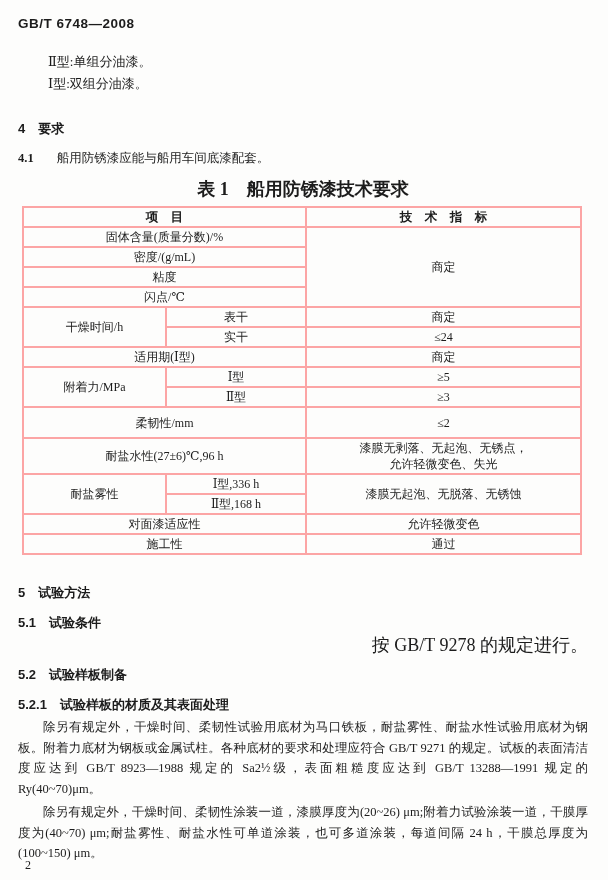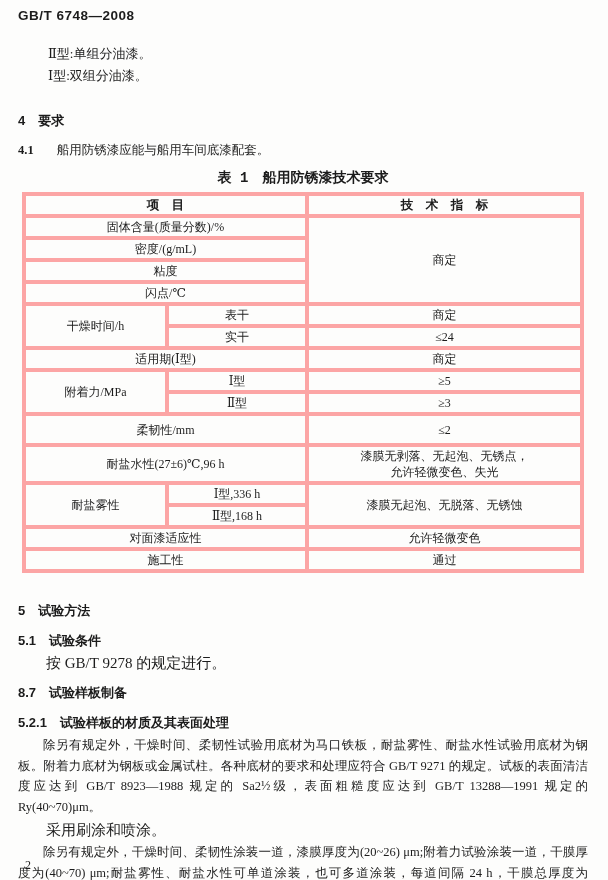--- a/index.html
+++ b/index.html
@@ -7,21 +7,21 @@
   body {
     width: 608px; height: 880px;
     background: #ffffff;
     font-family: "Liberation Serif", "DejaVu Serif", serif;
     color: #1c1c1c;
   }
   .page {
     position: relative;
     width: 608px; height: 880px;
     background: #fdfdfc;
-    padding: 8px 20px 0 18px;
+    padding: 16px 20px 0 18px;
     overflow: hidden;
   }
   .doc-header {
     font-family: "Liberation Sans", "DejaVu Sans", sans-serif;
     font-weight: bold;
     font-size: 13.5px;
     letter-spacing: 0.5px;
   }
   .intro { margin: 20px 0 0 30px; line-height: 22px; font-size: 13px; }
   .sec-heading {
@@ -32,51 +32,51 @@
   }
   .h-sec4 { margin-top: 25px; }
   .clause { margin: 12px 0 0 0; font-size: 12.5px; line-height: 16px; }
   .clause-num {
     font-family: Liberation Serif, serif;
     font-weight: bold;
     margin-right: 23px;
   }
   .table-caption {
     text-align: center;
-    font-family: Liberation Mono, monospace;
+    font-family: Liberation Serif, serif;
     font-weight: bold;
-    font-size: 14px;
+    font-size: 18px;
     margin-top: 11px;
   }
   table.spec-table {
     border-collapse: collapse;
     table-layout: fixed;
     width: 558px;
     margin: 5px 0 0 4px;
     border: 2px solid #1a1a1a;
   }
   table.spec-table col.c1 { width: 143px; }
   table.spec-table col.c2 { width: 140px; }
   table.spec-table col.c3 { width: 275px; }
   table.spec-table td {
-    border: 4px solid #fca5a5;
+    border: 2px solid #fca5a5;
     text-align: center;
     vertical-align: middle;
     font-size: 12px;
     height: 20px;
     padding: 1px 4px;
     line-height: 16px;
   }
   table.spec-table td.hdr { font-weight: bold; font-size: 12.5px; }
   tr.tall-1 td { height: 31px; }
   tr.tall-2 td { height: 33px; }
   .spec-two-line { line-height: 17px; }
   .h-sec5 { margin-top: 29px; }
   .h-sub { margin-top: 12px; }
-  .body-line { margin: 5px 0 0 28px; font-size: 15px; line-height: 17px; }
+  .body-line { margin: 5px 0 0 28px; font-size: 18px; line-height: 17px; text-align: right; }
   .para {
     margin: 3px 0 0 0;
     font-size: 12.5px;
     line-height: 20.5px;
     text-align: justify;
     text-indent: 2em;
   }
   .page-number {
     position: absolute;
     left: 25px; top: 858px;
@@ -176,23 +176,22 @@
         <td>通过</td>
       </tr>
     </tbody>
   </table>
 
   <div class="sec-heading h-sec5">5　试验方法</div>
 
   <div class="sec-heading h-sub">5.1　试验条件</div>
   <div class="body-line">按 GB/T 9278 的规定进行。</div>
 
-  <div class="sec-heading h-sub">8.7　试验样板制备</div>
+  <div class="sec-heading h-sub">5.2　试验样板制备</div>
 
   <div class="sec-heading h-sub">5.2.1　试验样板的材质及其表面处理</div>
   <p class="para">除另有规定外，干燥时间、柔韧性试验用底材为马口铁板，耐盐雾性、耐盐水性试验用底材为钢板。附着力底材为钢板或金属试柱。各种底材的要求和处理应符合 GB/T 9271 的规定。试板的表面清洁度应达到 GB/T 8923—1988 规定的 Sa2½级，表面粗糙度应达到 GB/T 13288—1991 规定的 Ry(40~70)μm。</p>
 
-  <div class="body-line">采用刷涂和喷涂。</div>
   <p class="para">除另有规定外，干燥时间、柔韧性涂装一道，漆膜厚度为(20~26) μm;附着力试验涂装一道，干膜厚度为(40~70) μm;耐盐雾性、耐盐水性可单道涂装，也可多道涂装，每道间隔 24 h，干膜总厚度为(100~150) μm。</p>
 
   <div class="page-number">2</div>
 
 </div>
 
 </body></html>

